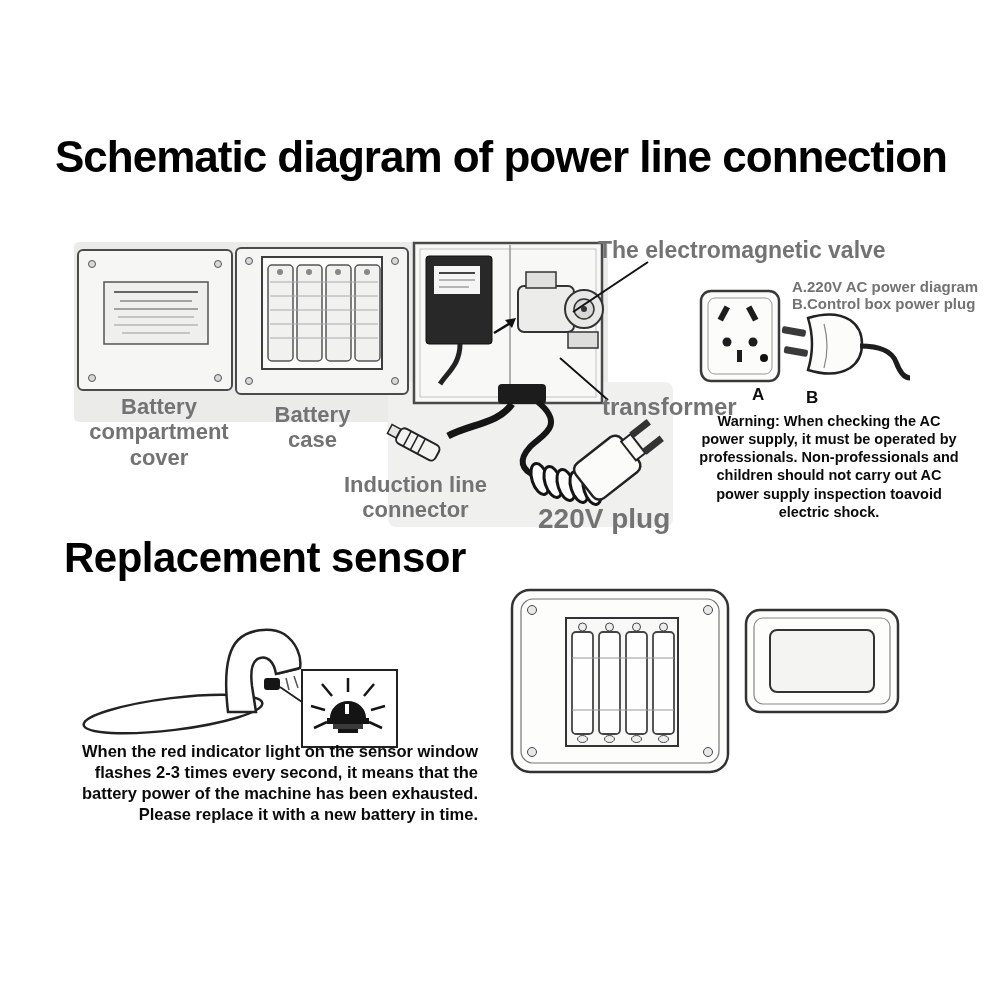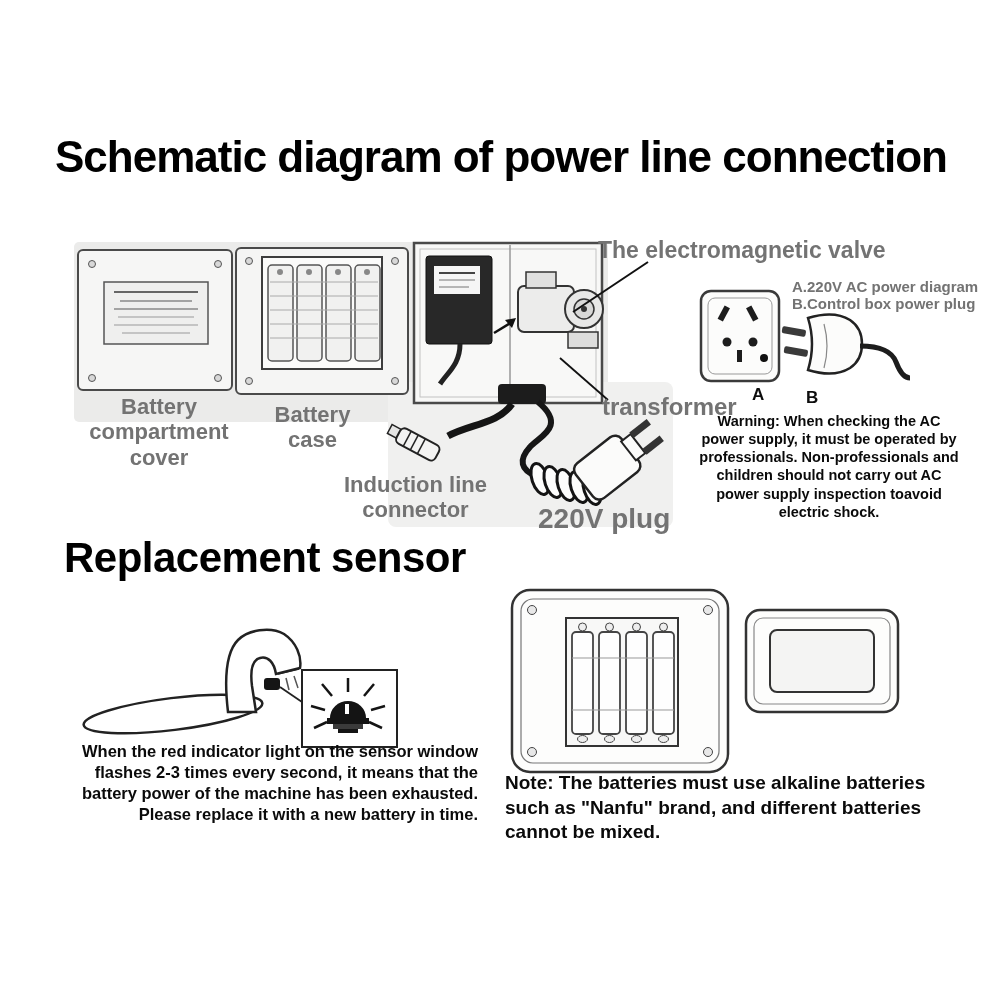--- a/index.html
+++ b/index.html
@@ -241,15 +241,14 @@
       <line x1="64" y1="124" x2="166" y2="124" stroke="#999" stroke-width="1"></line>
     </g>
   </svg>
 
   <svg class="abs" style="left:742px;top:604px" width="162" height="116" viewBox="0 0 162 116">
     <rect x="4" y="6" width="152" height="102" rx="14" fill="#fdfdfc" stroke="#333" stroke-width="2.5"></rect>
     <rect x="12" y="14" width="136" height="86" rx="9" fill="none" stroke="#888" stroke-width="1.2"></rect>
     <rect x="28" y="26" width="104" height="62" rx="7" fill="#f4f4f3" stroke="#333" stroke-width="2"></rect>
   </svg>
 
-  <div class="abs battery-note">Note: The batteries must use alkaline batteries such as "Nanfu" brand, and different batteries cannot be mixed.</div>
 
 </div>
 
 </body></html>

